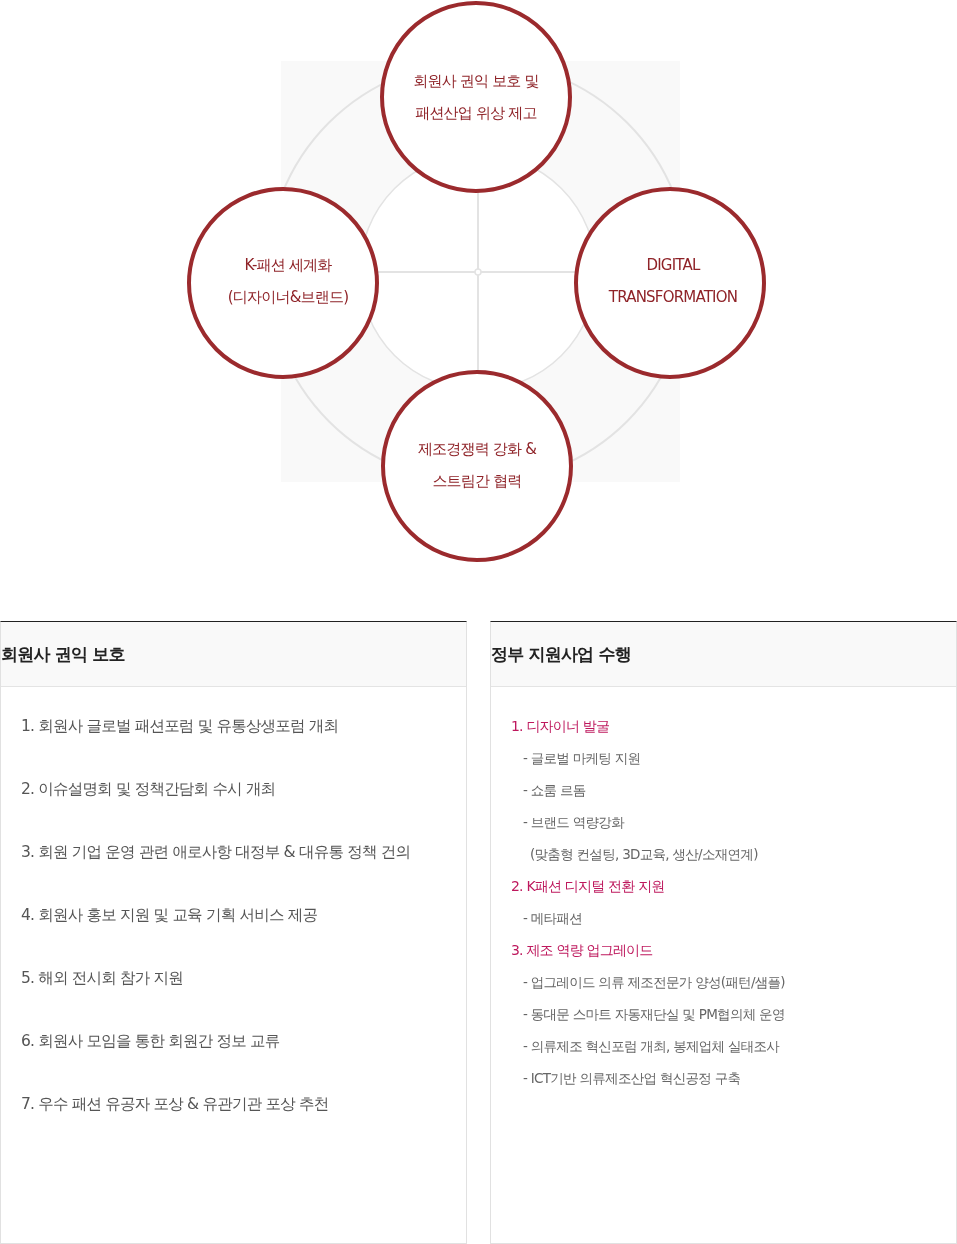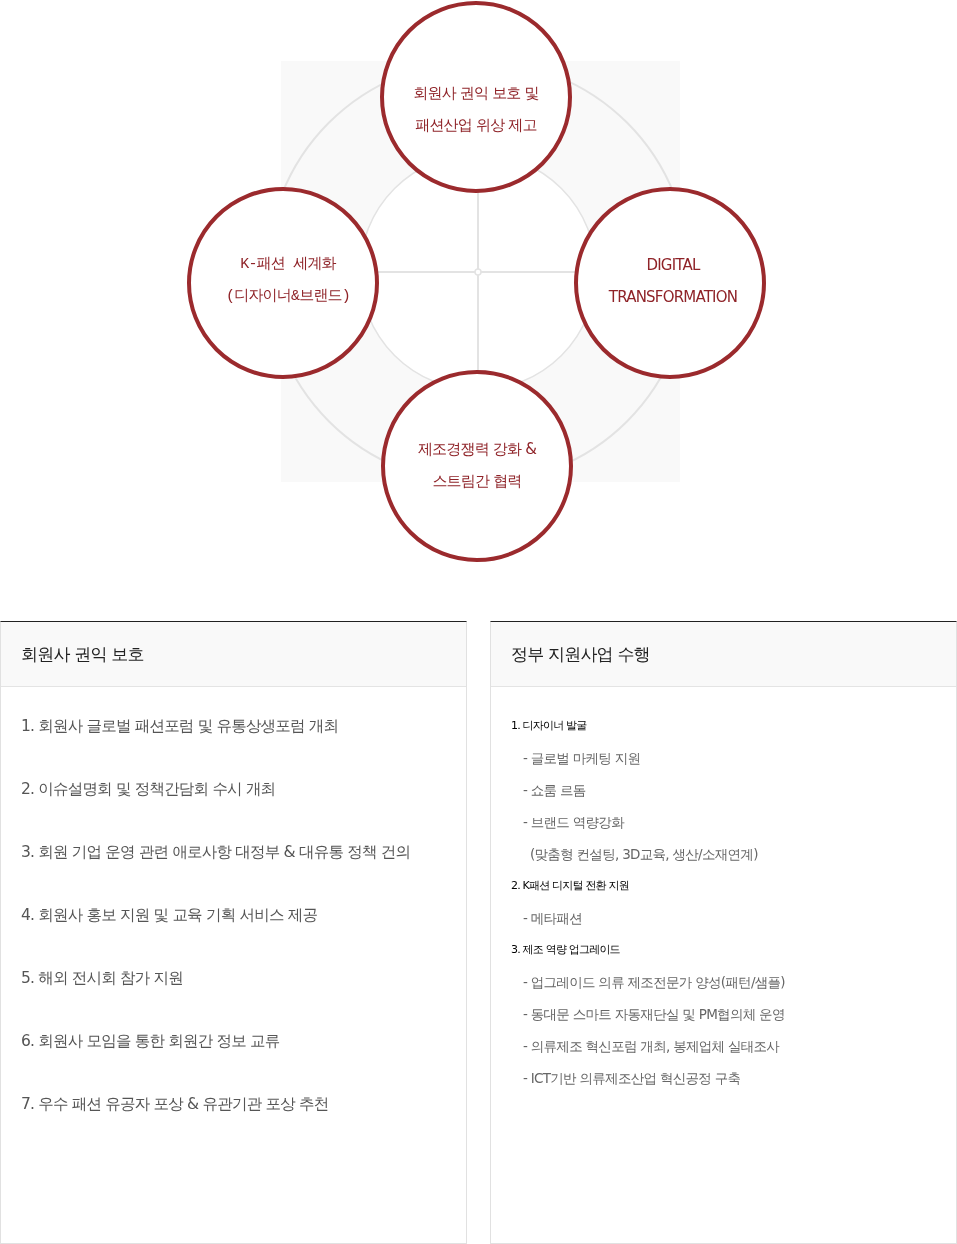--- a/index.html
+++ b/index.html
@@ -17,32 +17,32 @@
   .bubble span { display: block; white-space: nowrap; }
 
   .panel {
     position: absolute; top: 621px; height: 623px;
     border: 1px solid #e1e1e1; border-top: 1px solid #222222; background: #ffffff;
   }
   .panel.left { left: 0; width: 467px; }
   .panel.right { left: 490px; width: 467px; }
   .panel-header {
     height: 65px; background: #f9f9f9; border-bottom: 1px solid #e4e4e4;
-    padding-left: 20px; display: flex; align-items: center;
-    font-size: 17px; font-weight: normal; color: #222222; letter-spacing: -0.8px;
+    display: flex; align-items: center;
+    font-size: 17px; font-weight: bold; color: #222222; letter-spacing: -0.8px;
   }
   .panel-body { padding: 26px 0 0 20px; }
 
   .left-list .item {
     font-size: 15.5px; color: #555555; height: 63px; line-height: 26px; letter-spacing: -0.8px;
     white-space: nowrap;
   }
 
   .right-list .group-title {
-    font-size: 11px; color: #000000; line-height: 26px; letter-spacing: -0.8px; margin-bottom: 6px; white-space: nowrap;
+    font-size: 14px; color: #be185d; line-height: 26px; letter-spacing: -0.8px; margin-bottom: 6px; white-space: nowrap;
   }
   .right-list .sub {
     font-size: 13.5px; color: #666666; line-height: 26px; padding-left: 12px; margin-bottom: 6px; letter-spacing: -0.7px; white-space: nowrap;
   }
   .right-list .sub.cont { padding-left: 19px; }
 </style>
 </head>
 <body>
 
 <div class="diagram">
@@ -52,25 +52,25 @@
     <circle cx="478" cy="272" r="118" fill="#ffffff" stroke="#e3e3e3" stroke-width="1.5"></circle>
     <line x1="478" y1="150" x2="478" y2="395" stroke="#e3e3e3" stroke-width="2"></line>
     <line x1="355" y1="272" x2="600" y2="272" stroke="#e3e3e3" stroke-width="2"></line>
     <circle cx="478" cy="272" r="3" fill="#ffffff" stroke="#e3e3e3" stroke-width="1.5"></circle>
     <circle cx="476" cy="97" r="94" fill="#ffffff" stroke="#9b2a2d" stroke-width="4"></circle>
     <circle cx="283" cy="283" r="94" fill="#ffffff" stroke="#9b2a2d" stroke-width="4"></circle>
     <circle cx="670" cy="283" r="94" fill="#ffffff" stroke="#9b2a2d" stroke-width="4"></circle>
     <circle cx="477" cy="466" r="94" fill="#ffffff" stroke="#9b2a2d" stroke-width="4"></circle>
   </svg>
 
-  <div class="bubble" style="left:381px; top:14px;">
+  <div class="bubble" style="left:381px; top:2px;">
     <span>회원사 권익 보호 및</span>
     <span>패션산업 위상 제고</span>
   </div>
-  <div class="bubble" style="left:193px; top:186px;font-family:Liberation Mono, monospace;">
+  <div class="bubble" style="left:193px; top:186px;">
     <span>K-패션 세계화</span>
     <span>(디자이너&amp;브랜드)</span>
   </div>
   <div class="bubble" style="left:578px; top:186px;">
     <span>DIGITAL</span>
     <span>TRANSFORMATION</span>
   </div>
   <div class="bubble" style="left:382px; top:370px;">
     <span>제조경쟁력 강화 &amp;</span>
     <span>스트림간 협력</span>

